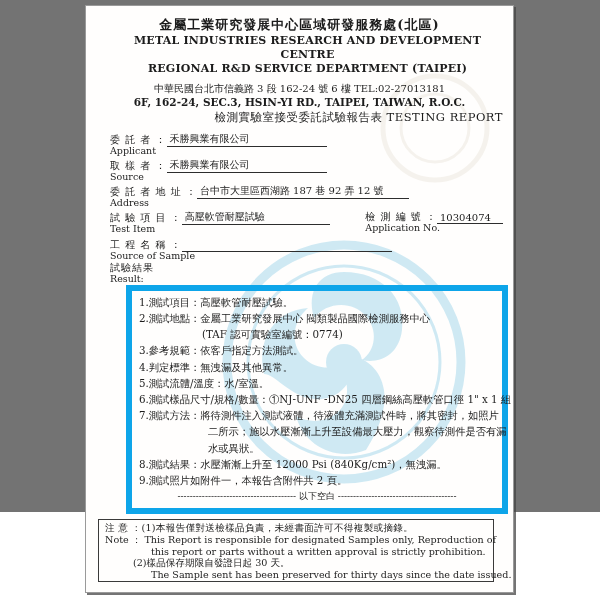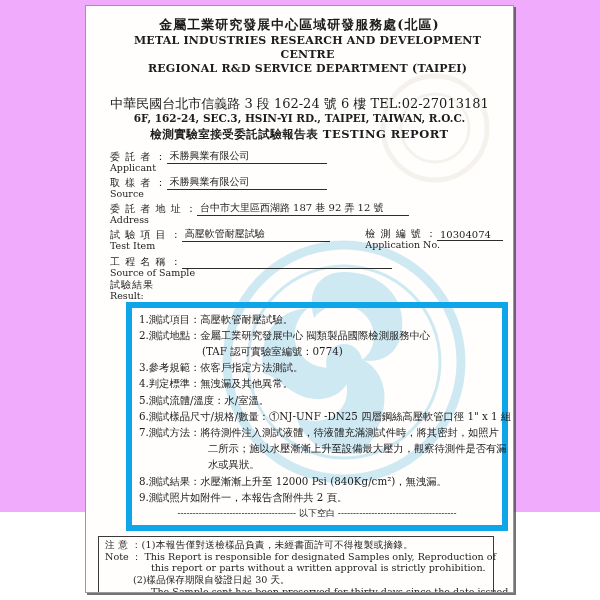--- a/index.html
+++ b/index.html
@@ -1,32 +1,32 @@
 <!DOCTYPE html>
 <html><head>
 <meta charset="utf-8">
 <style>
   * { margin:0; padding:0; box-sizing:border-box; }
   html,body { width:600px; height:600px; background:#ffffff; overflow:hidden;
               font-family:"DejaVu Serif","Liberation Serif",serif; color:#1c1c1c; }
-  #canvas { position:relative; width:600px; height:512px; background:#f0abfc; }
+  #canvas { position:relative; width:600px; height:512px; background:#737373; }
   #paper { position:absolute; left:85px; top:5px; width:429px; height:588px;
            background:#fffefd; border:1px solid #9a9a9a;
            box-shadow:2px 2px 0 rgba(70,70,70,.75); overflow:hidden; }
   #watermark { position:absolute; left:130px; top:228px; width:256px; height:256px; z-index:0; opacity:.55; }
   #emboss { position:absolute; right:18px; top:62px; width:120px; height:120px; z-index:0; opacity:.5; }
   #content { position:relative; z-index:1; padding:11px 10px 0 10px; }
 
   
   .hdr { text-align:center; line-height:1.28; }
   .hdr .zh1 { font-size:13px; font-weight:bold; letter-spacing:1px; }
   .hdr .en  { font-size:11px; font-weight:bold; letter-spacing:.2px;margin-left:16px; }
-  .hdr .zh2 { font-size:13px; margin-top:20px; }
+  .hdr .zh2 { font-size:10px; margin-top:7px; }
   .hdr .en2 { font-size:10.5px; font-weight:bold; }
-  .hdr .ttl { font-size:11.5px; font-weight:bold; margin-top:1px; letter-spacing:.5px; }
+  .hdr .ttl { font-size:11.5px; font-weight:normal; margin-top:1px; letter-spacing:.5px;text-align:right; }
 
   
   #fields { margin-top:7px; margin-left:14px; font-size:10px; }
   .frow { display:flex; }
   .fcol { display:flex; flex-direction:column; }
   .fcol.left { width:296px; }
   .fcol.right { flex:1; }
   .fline { white-space:nowrap; }
   .flabel { letter-spacing:1px; font-size:10px; }
   .fval { display:inline-block; border-bottom:1px solid #2d2d2d; font-size:10px;

